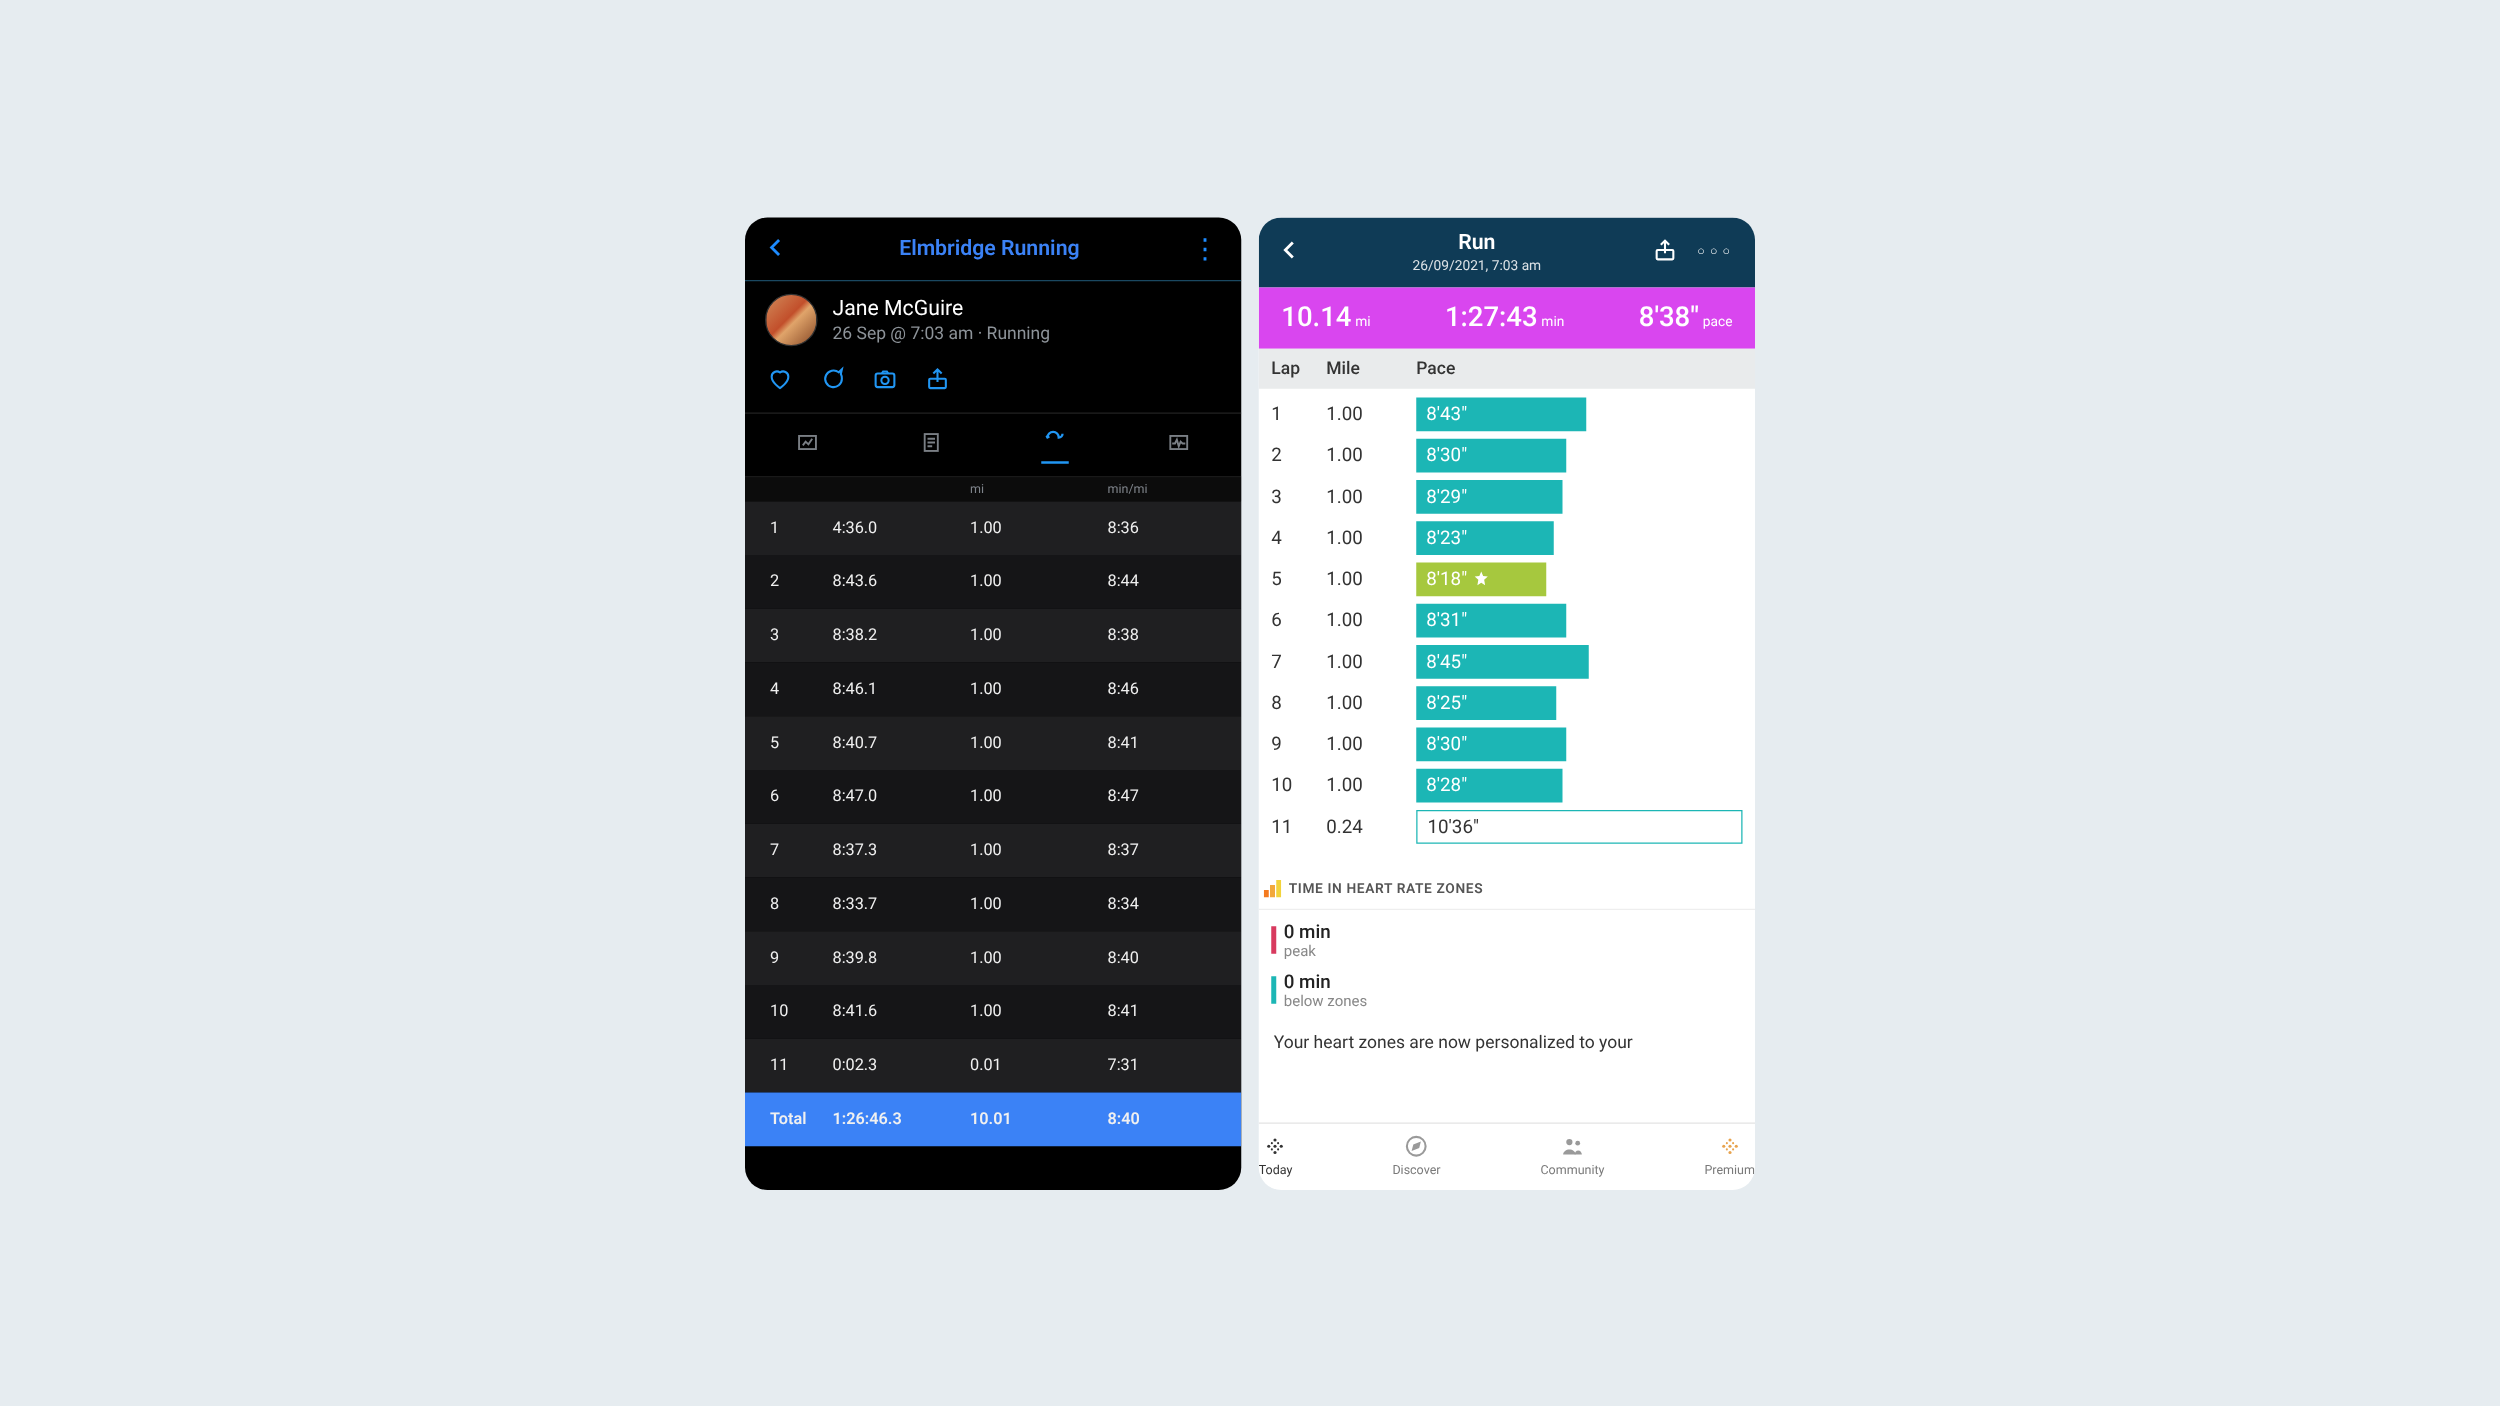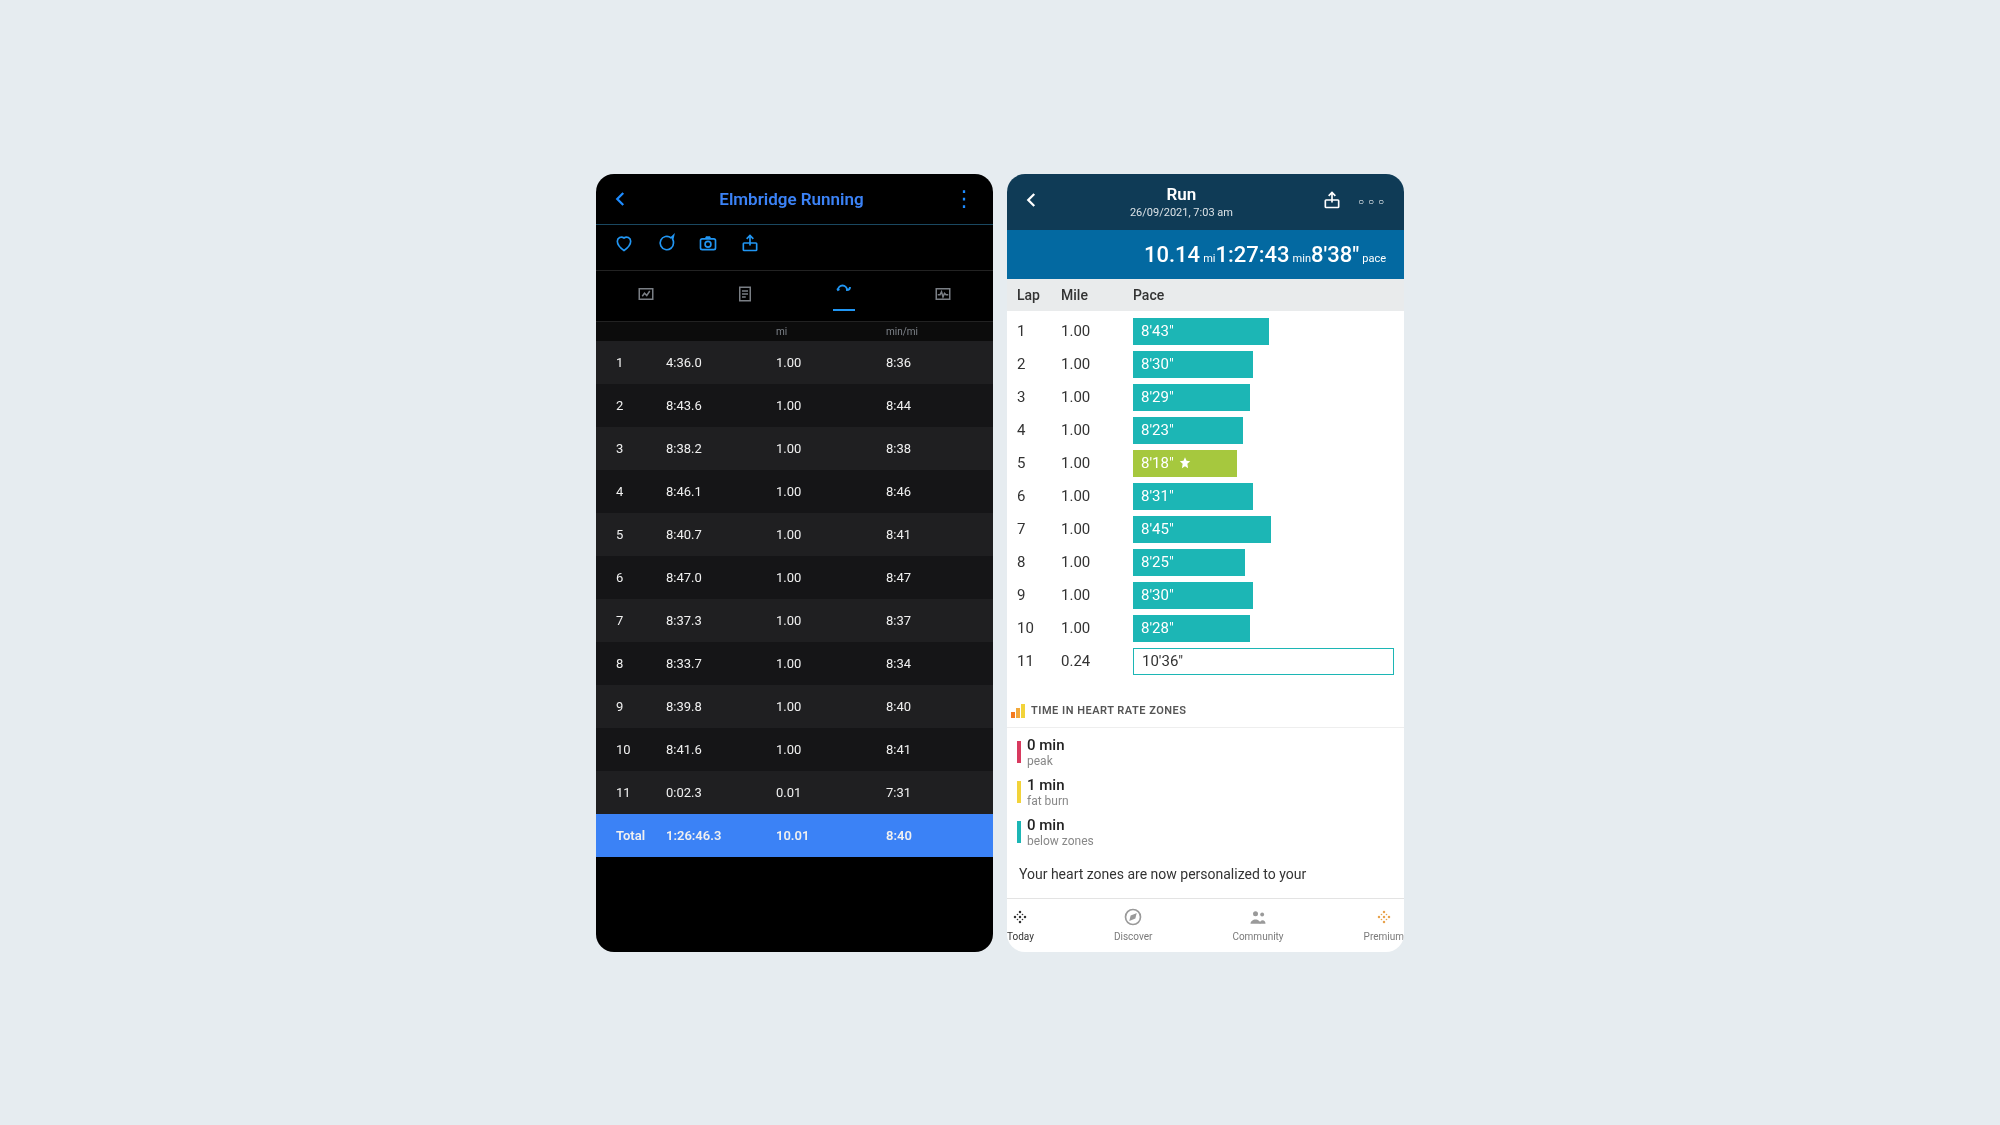--- a/index.html
+++ b/index.html
@@ -82,21 +82,21 @@
 }
 .pr-top {
   background:#0f3b56; color:#fff; height:56px;
   display:flex; align-items:center; justify-content:space-between; padding:0 16px;
 }
 .pr-top-center { text-align:center; }
 .pr-top-title { font-size:17px; font-weight:600; }
 .pr-top-sub { font-size:11px; opacity:.85; margin-top:2px; }
 .pr-top-right { display:flex; gap:16px; align-items:center; }
 .pr-stats {
-  background:#0369a1; color:#fff; display:flex; justify-content:flex-end;
+  background:#d946ef; color:#fff; display:flex; justify-content:space-between;
   padding:12px 18px; align-items:baseline;
 }
 .pr-stat-v { font-size:22px; font-weight:500; }
 .pr-stat-u { font-size:11px; margin-left:3px; }
 .pr-table-head {
   display:flex; background:#e9ebec; padding:8px 10px 8px 10px;
   font-size:14px; color:#333; font-weight:500;
 }
 .pr-h-lap { width:44px; }
 .pr-h-mile { width:72px; }
@@ -137,20 +137,27 @@
   <div class="pl-top">
     <span class="pl-back">
       <svg viewBox="0 0 24 24" width="18" height="18" fill="none" stroke="#1d8bff" stroke-width="3">
           <polyline points="15 4 7 12 15 20"></polyline>
         </svg>
     </span>
     <span class="pl-top-title">Elmbridge Running</span>
     <span class="pl-dots">⋮</span>
   </div>
   <div class="pl-divider"></div>
+  <div class="pl-user">
+    <div class="pl-avatar"></div>
+    <div>
+      <div class="pl-user-name">Jane McGuire</div>
+      <div class="pl-user-sub">26 Sep @ 7:03 am · Running</div>
+    </div>
+  </div>
   <div class="pl-actions">
     <span><svg viewBox="0 0 24 24" fill="none" stroke="#2196f3" stroke-width="2">
           <path d="M12 21s-8-5.3-8-11a5 5 0 0 1 8-4 5 5 0 0 1 8 4c0 5.7-8 11-8 11z"></path>
         </svg></span>
     <span><svg viewBox="0 0 24 24" fill="none" stroke="#2196f3" stroke-width="2">
           <path d="M21 12a8 8 0 1 1-3-6.2L21 3l-1 4.5A8 8 0 0 1 21 12z"></path>
         </svg></span>
     <span><svg viewBox="0 0 24 24" fill="none" stroke="#2196f3" stroke-width="2">
           <rect x="3" y="7" width="18" height="13" rx="2"></rect>
           <circle cx="12" cy="13.5" r="3.5"></circle>
@@ -377,27 +384,20 @@
           <rect x="10" y="0" width="4" height="14" fill="#f2d33a"></rect>
         </svg></span>
     <span>TIME IN HEART RATE ZONES</span>
   </div>
   <div class="pr-hr-zones" id="pr-zones">
       <div class="pr-zone">
         <div class="pr-zone-tick" style="background:#d83a5f"></div>
       <div class="pr-zone-txt">
           <div class="v">0 min</div>
           <div class="l">peak</div>
-        </div>
-      </div>
-      <div class="pr-zone">
-        <div class="pr-zone-tick" style="background:#f2d33a"></div>
-      <div class="pr-zone-txt">
-          <div class="v">1 min</div>
-          <div class="l">fat burn</div>
         </div>
       </div>
       <div class="pr-zone">
         <div class="pr-zone-tick" style="background:#1cb6b5"></div>
       <div class="pr-zone-txt">
           <div class="v">0 min</div>
           <div class="l">below zones</div>
         </div>
       </div>
     </div>

